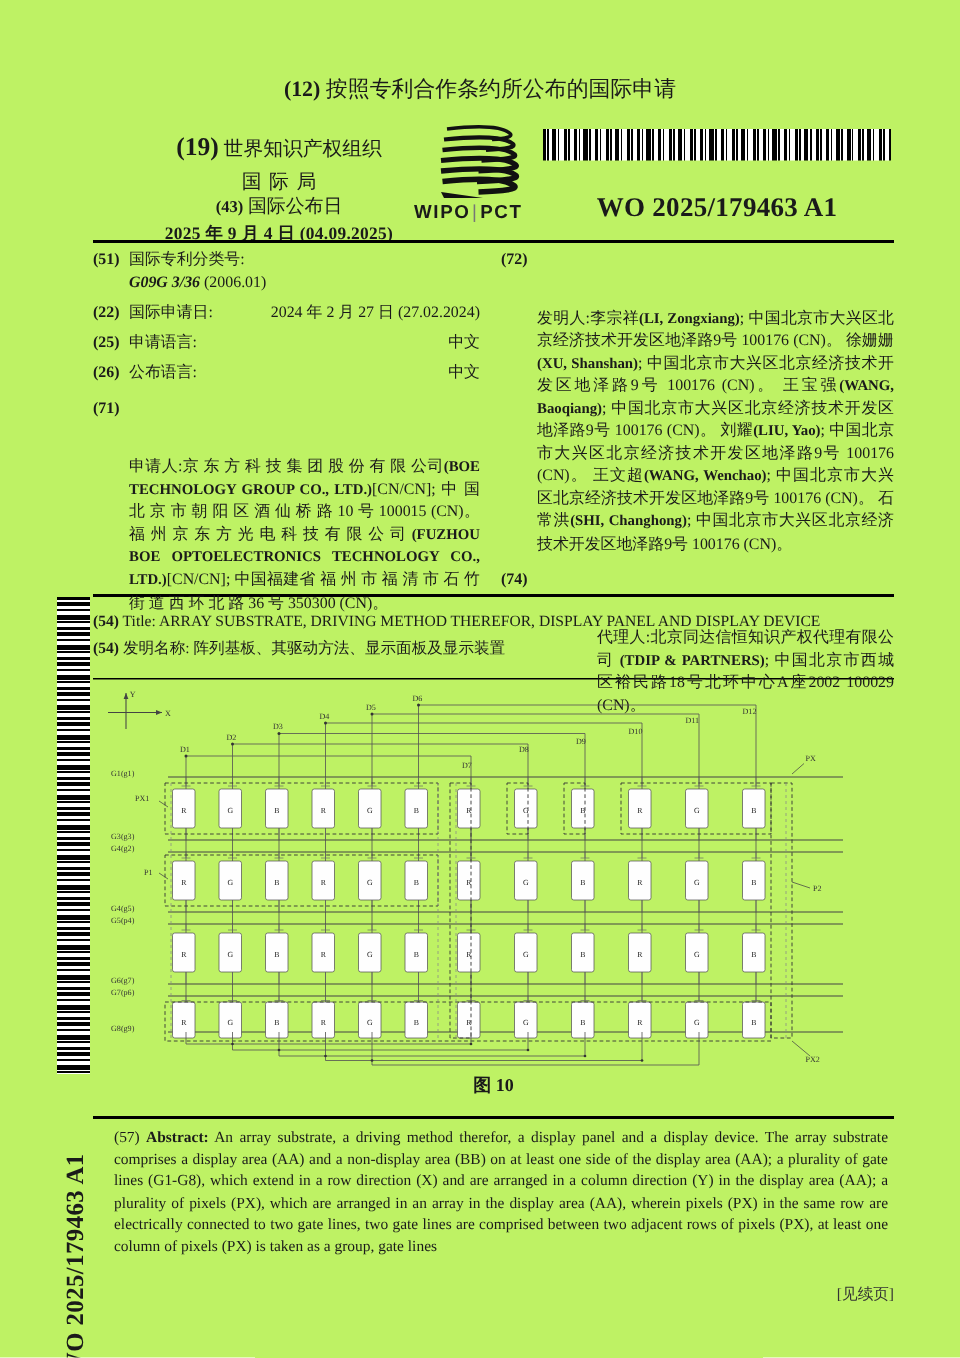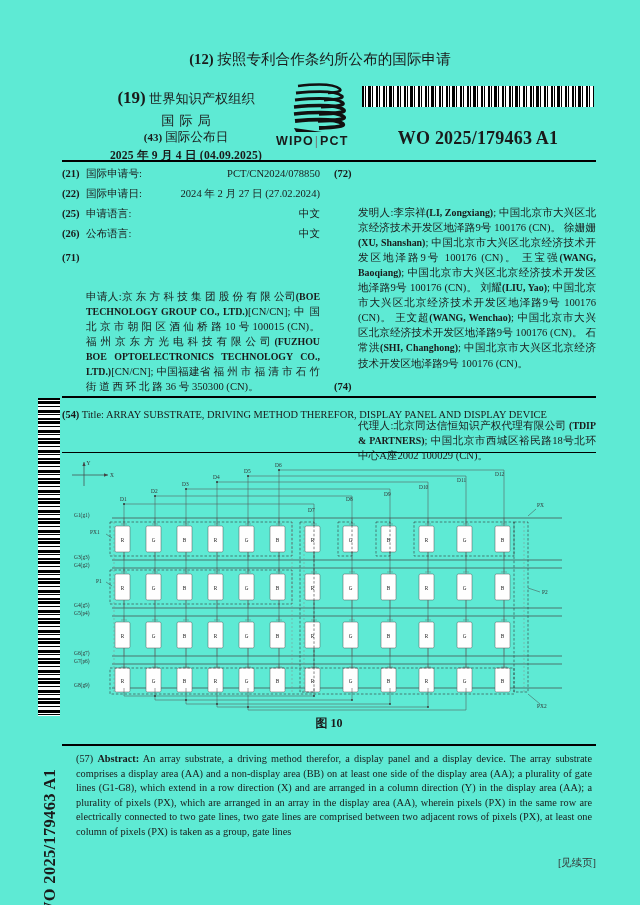--- a/index.html
+++ b/index.html
@@ -12,21 +12,21 @@
     height: 905px;
     position: relative;
     font-family: "Liberation Serif", serif;
     color: #1a1a1a;
     overflow: hidden;
   }
 
   .page {
     position: absolute;
     inset: 0;
-    background: #5eead4;
+    background: #bef264;
   }
 
   
   .spine {
     position: absolute;
     left: 26px;
     top: 398px;
     width: 46px;
     height: 470px;
   }
@@ -288,28 +288,29 @@
   <div class="rule" style="left:62px; top:452px; width:534px; height:1px;"></div>
   <div class="rule" style="left:62px; top:744px; width:534px; height:1.6px;"></div>
 
   <div class="spine">
     <div class="spine-barcode"></div>
     <div class="spine-text">WO 2025/179463 A1</div>
   </div>
 
   <div class="col-left">
 
-
     <div class="field">
-      <span class="code">(21)</span>
-      <span class="body tab-row">
-        <span class="lbl">国际申请号:</span>
-        <span class="val">PCT/CN2024/078850</span>
+      <span class="code">(51)</span>
+      <span class="body">
+        <span>国际专利分类号:</span><br>
+        <span class="ipc">G09G 3/36</span>
+        <span>(2006.01)</span>
       </span>
     </div>
+
 
     <div class="field">
       <span class="code">(22)</span>
       <span class="body tab-row">
         <span class="lbl">国际申请日:</span>
         <span class="val">2024 年 2 月 27 日 (27.02.2024)</span>
       </span>
     </div>
 
     <div class="field">
@@ -345,35 +346,40 @@
       <span class="body justify">
         <span>发明人:</span><span>李宗祥</span><span class="en">(LI, Zongxiang)</span><span>; 中国北京市大兴区北京经济技术开发区地泽路9号 100176 (CN)。</span>
         <span>徐姗姗</span><span class="en">(XU, Shanshan)</span><span>; 中国北京市大兴区北京经济技术开发区地泽路9号 100176 (CN)。</span>
         <span>王宝强</span><span class="en">(WANG, Baoqiang)</span><span>; 中国北京市大兴区北京经济技术开发区地泽路9号 100176 (CN)。</span>
         <span>刘耀</span><span class="en">(LIU, Yao)</span><span>; 中国北京市大兴区北京经济技术开发区地泽路9号 100176 (CN)。</span>
         <span>王文超</span><span class="en">(WANG, Wenchao)</span><span>; 中国北京市大兴区北京经济技术开发区地泽路9号 100176 (CN)。</span>
         <span>石常洪</span><span class="en">(SHI, Changhong)</span><span>; 中国北京市大兴区北京经济技术开发区地泽路9号 100176 (CN)。</span>
       </span>
     </div>
 
-    <div class="field" style="margin-top:8px;">
+    <div class="field" style="margin-top:8px;gap:40px;">
       <span class="code">(74)</span>
       <span class="body justify">
         <span>代理人:</span><span>北京同达信恒知识产权代理有限公司</span>
         <span class="en">(TDIP &amp; PARTNERS)</span><span>; 中国北京市西城区裕民路18号北环中心A座2002 100029 (CN)。</span>
       </span>
     </div>
 
   </div>
 
   <div class="titlebox">
     <div class="titleline">
       <span class="code">(54)</span>
       <span class="kw">Title:</span>
       <span>ARRAY SUBSTRATE, DRIVING METHOD THEREFOR, DISPLAY PANEL AND DISPLAY DEVICE</span>
+    </div>
+    <div class="titleline">
+      <span class="code">(54)</span>
+      <span>发明名称:</span>
+      <span>阵列基板、其驱动方法、显示面板及显示装置</span>
     </div>
   </div>
 
   <div class="figbox">
     <svg width="534" height="255" viewBox="0 0 534 255">
       <g font-family="Liberation Serif, serif" font-size="5.4" fill="#333">
 
         <g stroke="#444" stroke-width="0.7">
           <line x1="22" y1="6" x2="22" y2="30"></line>
           <line x1="10" y1="19" x2="46" y2="19"></line>

